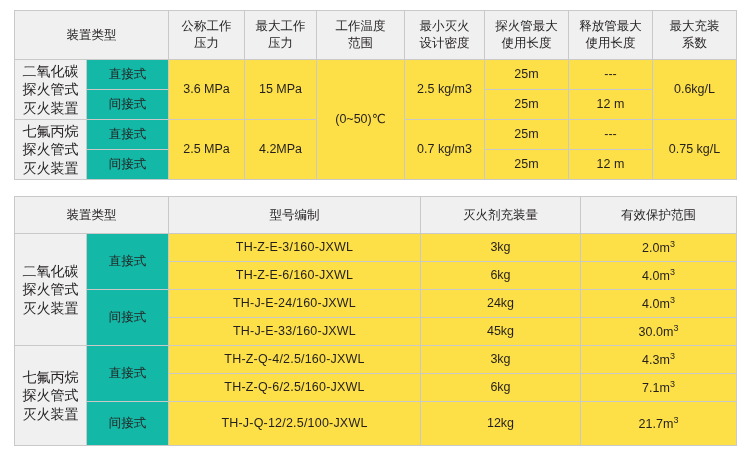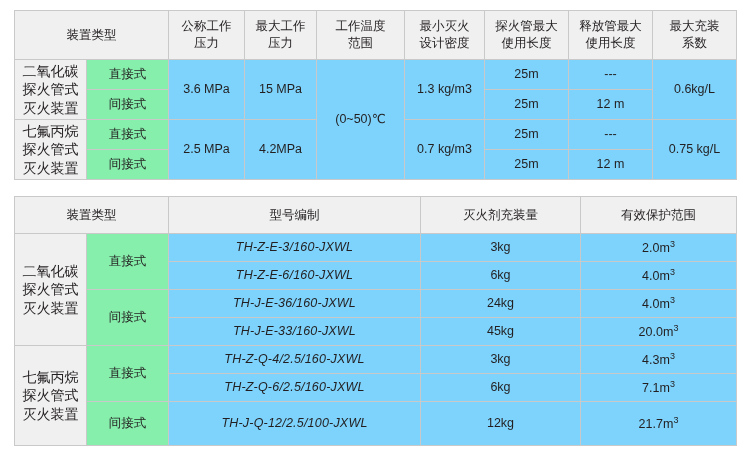--- a/index.html
+++ b/index.html
@@ -44,25 +44,25 @@
   }
   .hdr .two-line {
     display: block;
   }
   .label-cell {
     background: #f0f0f0;
     font-size: 14px;
     line-height: 1.3;
   }
   .sub-cell {
-    background: #86efac;
+    background: #14b8a6;
     font-size: 12.5px;
   }
   .val {
-    background: #7dd3fc;
+    background: #fde047;
     font-size: 12.5px;
   }
   .spacer {
     height: 16px;
   }
   
   .t1 col.c0 { width: 72px; }
   .t1 col.c1 { width: 82px; }
   .t1 col.c2 { width: 76px; }
   .t1 col.c3 { width: 72px; }
@@ -80,21 +80,20 @@
 
   .t1 .row-h { height: 30px; }
   .t2 .row-h { height: 28px; }
   .t2 .hdr td { height: 32px; }
   sup {
     font-size: 9px;
     vertical-align: super;
   }
   .mono-code {
     letter-spacing: 0.2px;
-    font-style: italic;
   }
 </style>
 </head>
 <body>
 
 <div class="page">
 
   <table class="t1">
     <colgroup>
       <col class="c0">
@@ -146,21 +145,21 @@
         <td class="label-cell" rowspan="2">
           <span class="two-line">二氧化碳</span>
           <span class="two-line">探火管式</span>
           <span class="two-line">灭火装置</span>
         </td>
         <td class="sub-cell">直接式</td>
         <td class="val" rowspan="2">3.6 MPa</td>
         <td class="val" rowspan="2">15 MPa</td>
         <td class="val" rowspan="4">(0~50)℃</td>
         <td class="val" rowspan="2">
-          <span class="two-line">1.3</span>
+          <span class="two-line">2.5</span>
           <span class="two-line">kg/m3</span>
         </td>
         <td class="val">25m</td>
         <td class="val">---</td>
         <td class="val" rowspan="2">0.6kg/L</td>
       </tr>
 
       <tr class="row-h">
         <td class="sub-cell">间接式</td>
         <td class="val">25m</td>
@@ -226,31 +225,31 @@
       </tr>
       <tr class="row-h">
         <td class="val mono-code">TH-Z-E-6/160-JXWL</td>
         <td class="val">6kg</td>
         <td class="val">
           <span>4.0</span><span>m</span><sup>3</sup>
         </td>
       </tr>
       <tr class="row-h">
         <td class="sub-cell" rowspan="2">间接式</td>
-        <td class="val mono-code">TH-J-E-36/160-JXWL</td>
+        <td class="val mono-code">TH-J-E-24/160-JXWL</td>
         <td class="val">24kg</td>
         <td class="val">
           <span>4.0</span><span>m</span><sup>3</sup>
         </td>
       </tr>
       <tr class="row-h">
         <td class="val mono-code">TH-J-E-33/160-JXWL</td>
         <td class="val">45kg</td>
         <td class="val">
-          <span>20.0</span><span>m</span><sup>3</sup>
+          <span>30.0</span><span>m</span><sup>3</sup>
         </td>
       </tr>
 
       <tr class="row-h">
         <td class="label-cell" rowspan="3">
           <span class="two-line">七氟丙烷</span>
           <span class="two-line">探火管式</span>
           <span class="two-line">灭火装置</span>
         </td>
         <td class="sub-cell" rowspan="2">直接式</td>

